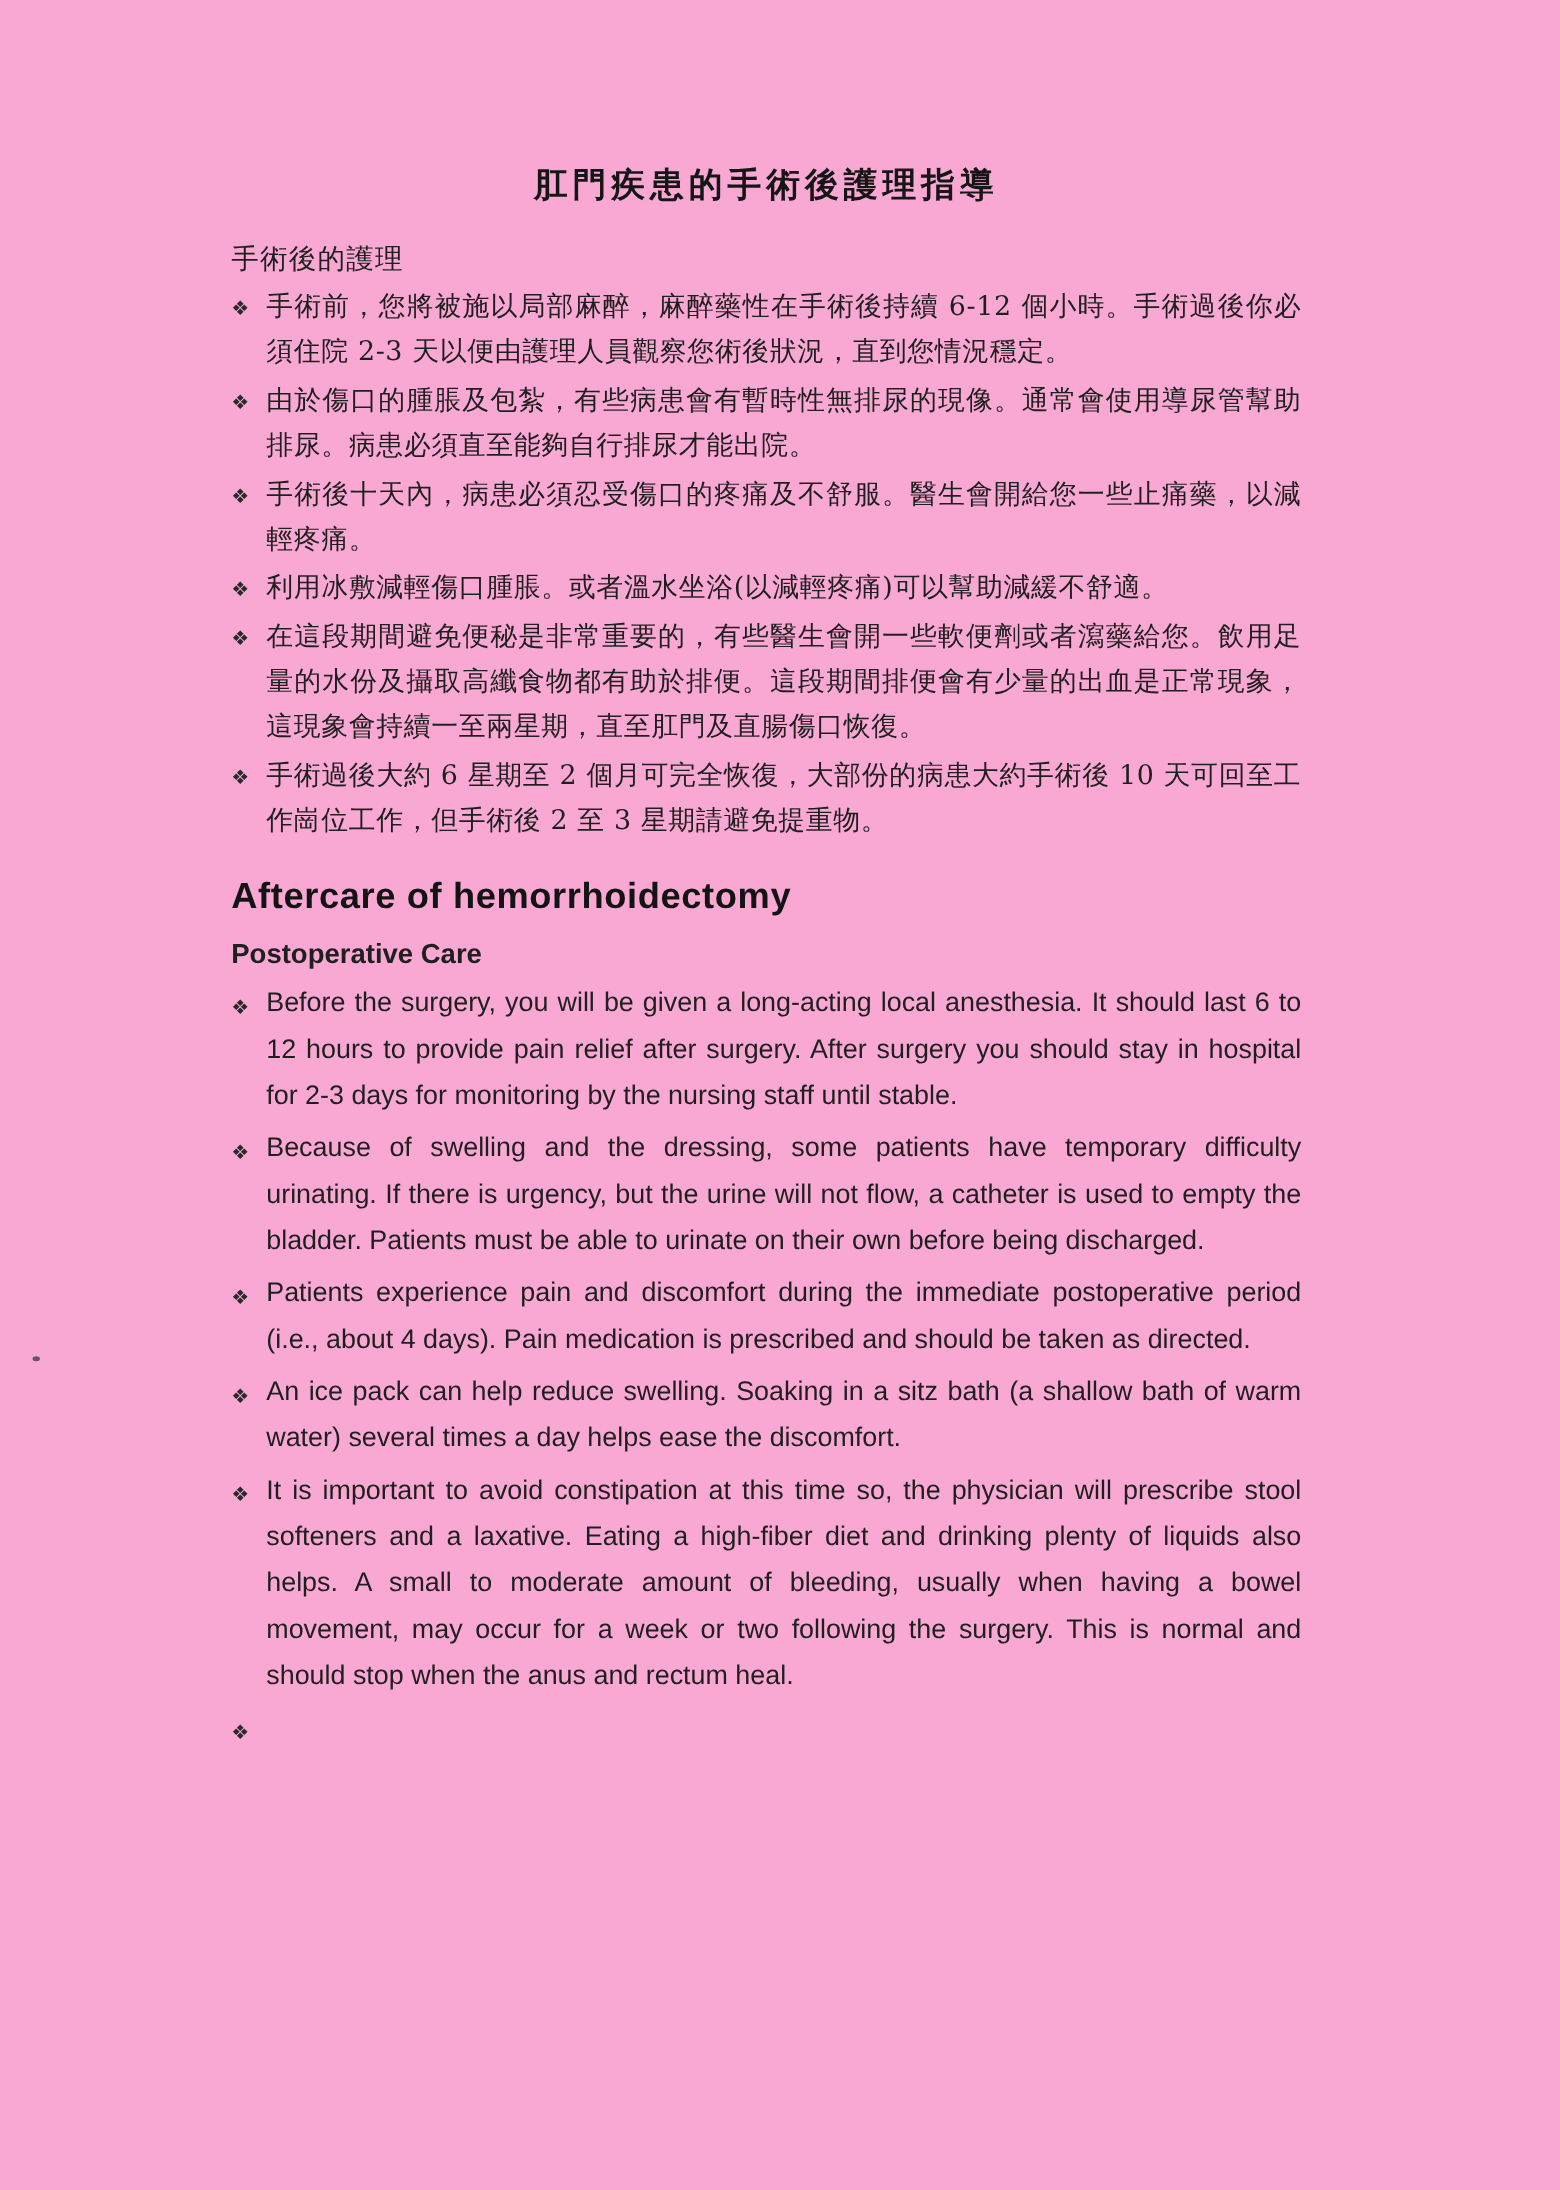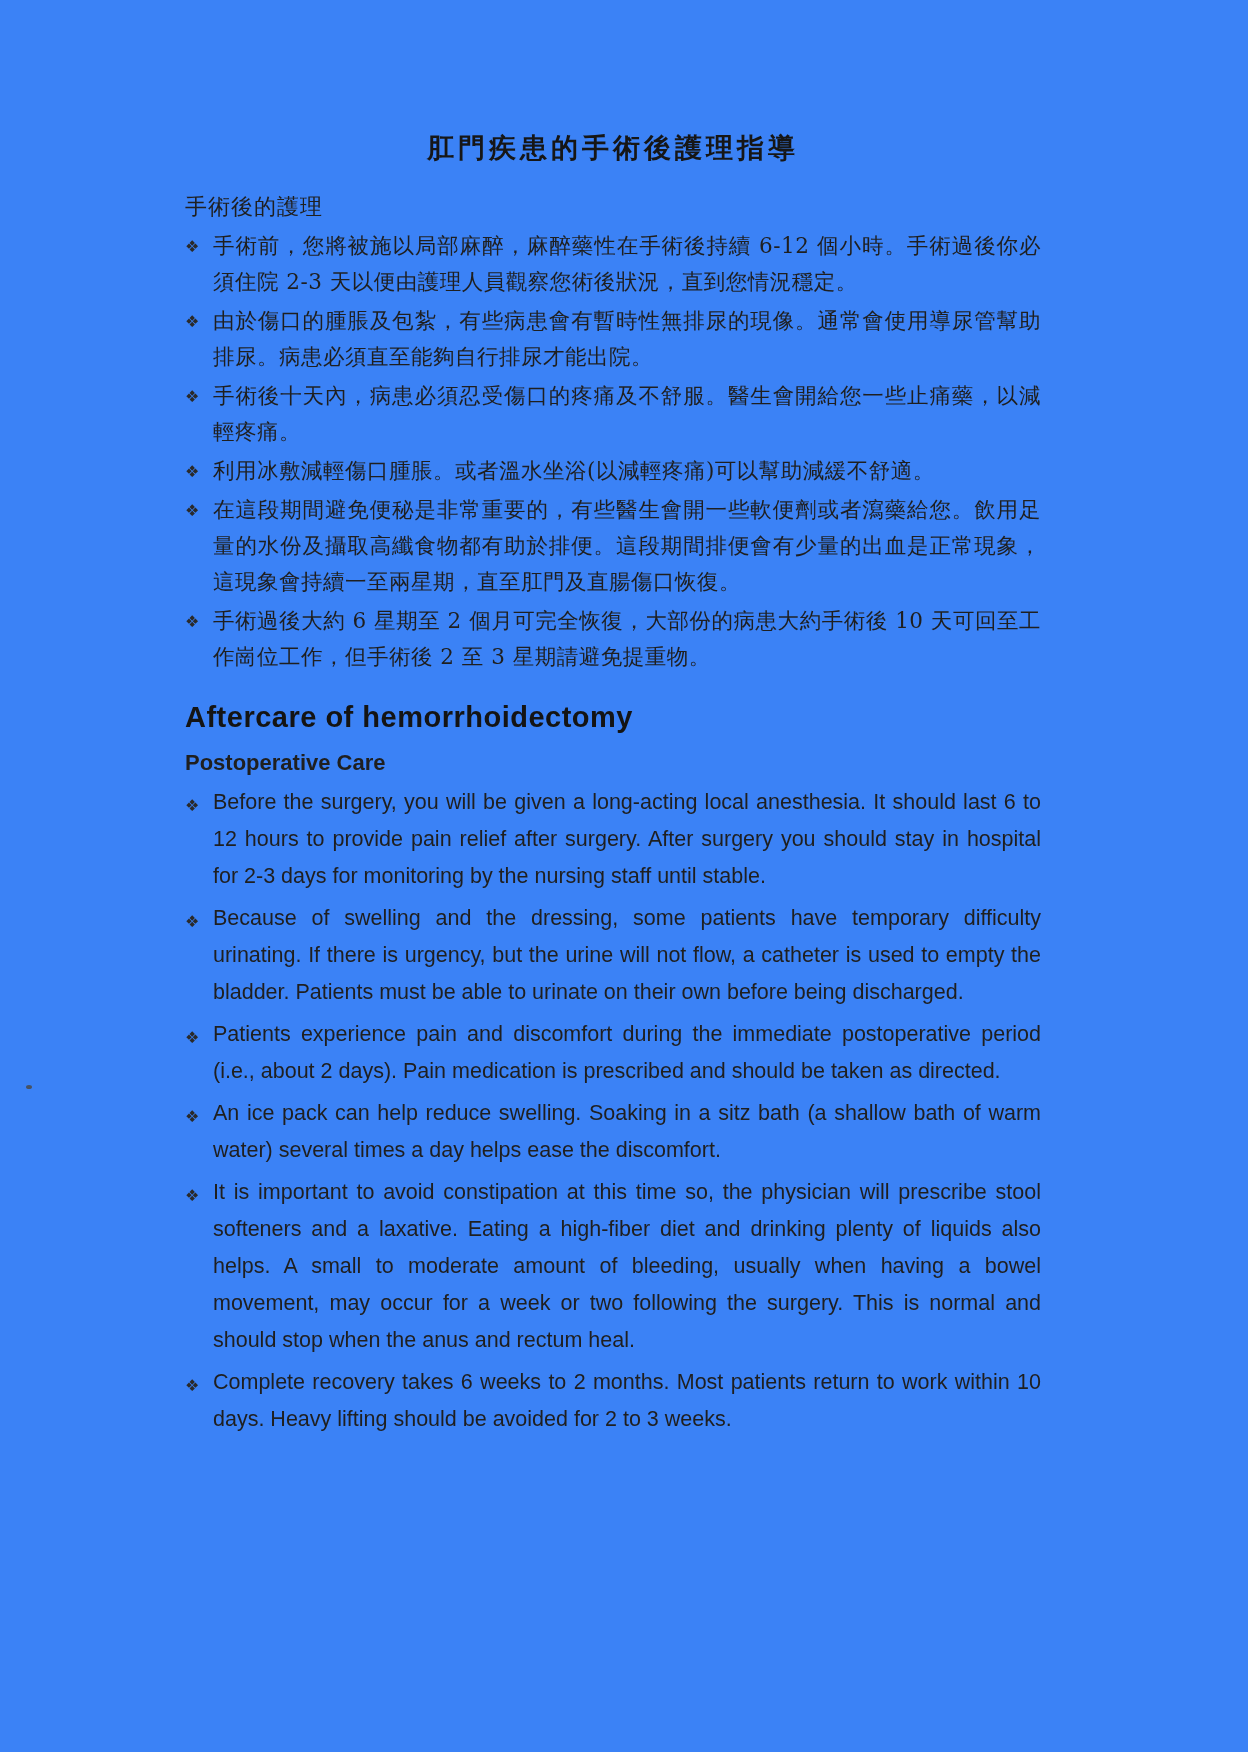--- a/index.html
+++ b/index.html
@@ -5,21 +5,21 @@
   html, body {
     margin: 0;
     padding: 0;
     background: #e8e8e8;
   }
   .page {
     position: relative;
     width: 1248px;
     height: 1752px;
     margin: 0 auto;
-    background: #3b82f6;
+    background: #f9a8d4;
     color: #1f1f1f;
     overflow: hidden;
     font-family: "Liberation Sans", sans-serif;
   }
   .content {
     position: absolute;
     left: 185px;
     top: 130px;
     width: 856px;
   }
@@ -148,30 +148,29 @@
       <li>
         <span class="bullet-glyph">❖</span>
         <span>Before the surgery, you will be given a long-acting local anesthesia. It should last 6 to 12 hours to provide pain relief after surgery. After surgery you should stay in hospital for 2-3 days for monitoring by the nursing staff until stable.</span>
       </li>
       <li>
         <span class="bullet-glyph">❖</span>
         <span>Because of swelling and the dressing, some patients have temporary difficulty urinating. If there is urgency, but the urine will not flow, a catheter is used to empty the bladder. Patients must be able to urinate on their own before being discharged.</span>
       </li>
       <li>
         <span class="bullet-glyph">❖</span>
-        <span>Patients experience pain and discomfort during the immediate postoperative period (i.e., about 2 days). Pain medication is prescribed and should be taken as directed.</span>
+        <span>Patients experience pain and discomfort during the immediate postoperative period (i.e., about 4 days). Pain medication is prescribed and should be taken as directed.</span>
       </li>
       <li>
         <span class="bullet-glyph">❖</span>
         <span>An ice pack can help reduce swelling. Soaking in a sitz bath (a shallow bath of warm water) several times a day helps ease the discomfort.</span>
       </li>
       <li>
         <span class="bullet-glyph">❖</span>
         <span>It is important to avoid constipation at this time so, the physician will prescribe stool softeners and a laxative. Eating a high-fiber diet and drinking plenty of liquids also helps. A small to moderate amount of bleeding, usually when having a bowel movement, may occur for a week or two following the surgery. This is normal and should stop when the anus and rectum heal.</span>
       </li>
       <li>
         <span class="bullet-glyph">❖</span>
-        <span>Complete recovery takes 6 weeks to 2 months. Most patients return to work within 10 days. Heavy lifting should be avoided for 2 to 3 weeks.</span>
       </li>
     </ul>
 
   </div>
 </div>
 
 </body></html>

